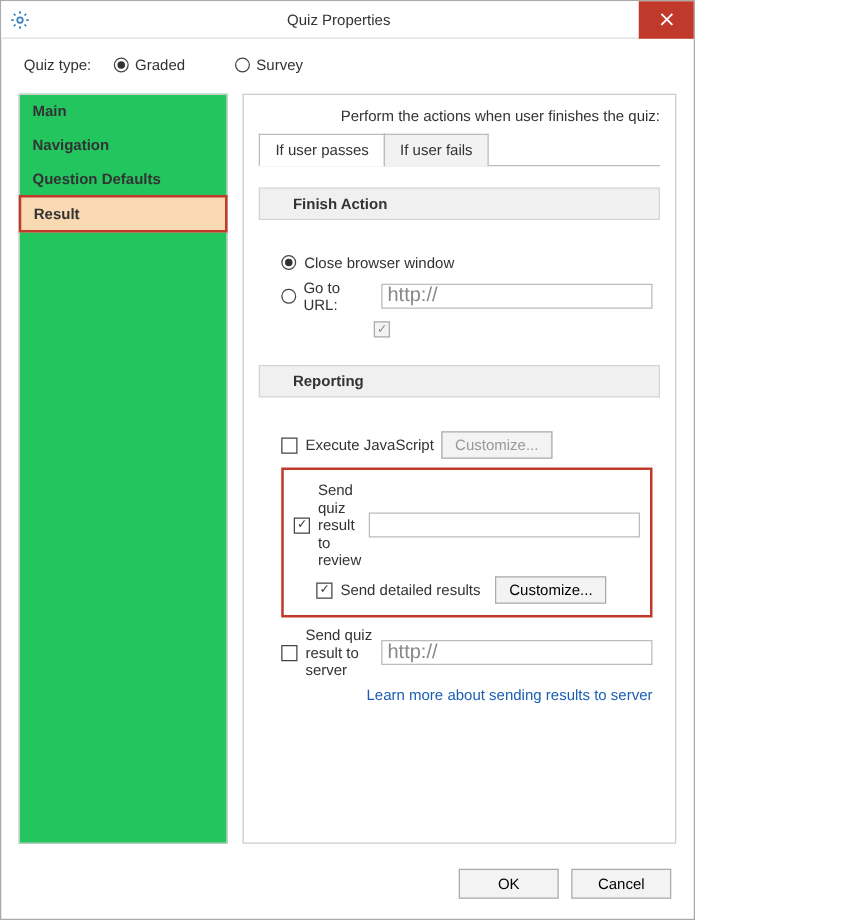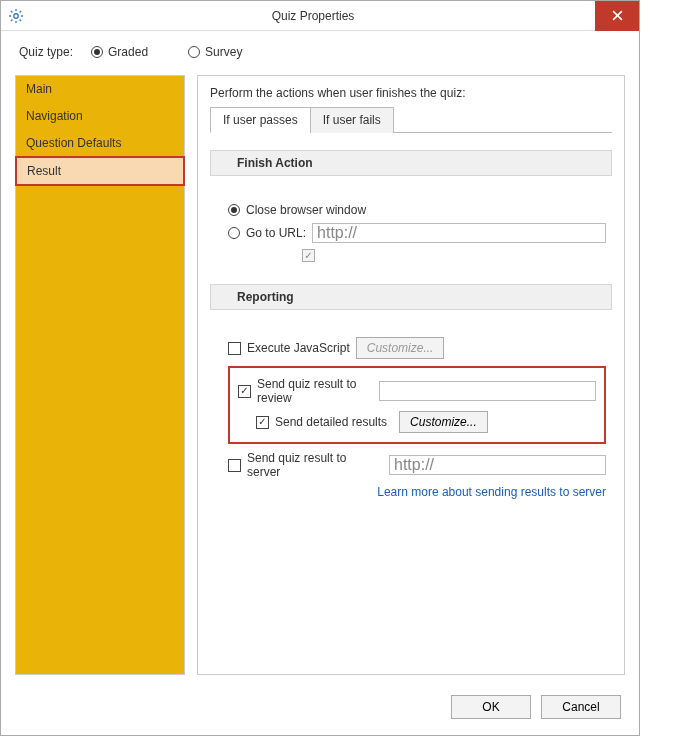--- a/index.html
+++ b/index.html
@@ -5,51 +5,51 @@
 * { box-sizing: border-box; margin: 0; padding: 0; }
 body {
   font-family: "Segoe UI", Tahoma, sans-serif;
   font-size: 12px;
   color: #333;
   background: #fff;
   width: 683px;
   height: 736px;
   overflow: hidden;
 }
-.window { width: 640px; height: 736px; border: 1px solid #aaa; display: flex; flex-direction: column; background:#fff; }
+.window { width: 556px; height: 736px; border: 1px solid #aaa; display: flex; flex-direction: column; background:#fff; }
 .titlebar { height: 30px; background: #fff; display: flex; align-items: center; position: relative; border-bottom:1px solid #ddd; }
 .titlebar .gear { width: 30px; display:flex; align-items:center; justify-content:center; }
 .titlebar .title { flex:1; text-align:center; font-size:12px; color:#333; }
 .titlebar .close { width: 44px; height:30px; background:#c0392b; display:flex; align-items:center; justify-content:center; cursor:pointer; }
 .titlebar .close svg { width:11px; height:11px; }
 
 .quiz-row { padding: 14px 18px 8px 18px; display:flex; align-items:flex-start; gap:12px; font-size:12px; }
 .radio-wrap { display:inline-flex; align-items:center; gap:5px; margin-left:6px; cursor:pointer; }
 .radio-circle { width:12px; height:12px; border:1px solid #444; border-radius:50%; display:inline-flex; align-items:center; justify-content:center; background:#fff; }
 .radio-circle.checked::after { content:''; width:6px; height:6px; border-radius:50%; background:#333; }
 
 .body { flex:1; display:flex; padding: 8px 14px 10px 14px; gap:12px; }
-.sidebar { width:170px; border:1px solid #ccc; background:#eab308; }
+.sidebar { width:170px; border:1px solid #ccc; background:#22c55e;font-weight:bold; }
 .sidebar .item { padding:6px 10px; cursor:pointer; border-bottom:1px solid transparent; }
 .sidebar .item.selected { background:#f8d9b2; border:2px solid #c0392b; margin:-1px; position:relative; }
 
 .main { flex:1; border:1px solid #ccc; padding:10px 12px 12px 12px; display:flex; flex-direction:column; }
-.instruction { margin-bottom:6px; }
+.instruction { margin-bottom:6px;text-align:right; }
 .tabs { display:flex; border-bottom:1px solid #bbb; }
 .tab { padding:5px 12px; border:1px solid #bbb; border-bottom:none; background:#f2f2f2; cursor:pointer; margin-right:-1px; position:relative; top:1px; }
 .tab.active { background:#fff; border-bottom:1px solid #fff; }
 
 .tab-body { border:0; padding-top:10px; }
 .section-head { background:#f0f0f0; border:1px solid #d5d5d5; padding:5px 26px; font-weight:bold; margin-top:7px; }
 .section-inner { padding:24px 6px 12px 18px; }
 
 .row { display:flex; align-items:center; gap:6px; padding:3px 0; }
 .row input[type="text"], .txt { height:20px; border:1px solid #bbb; padding:0 4px; font-size:16px; background:#fff; }
 .txt.disabled { background:#f3f3f3; color:#888; }
-.btn-small { height:22px; border:1px solid #aaa; background:#f3f3f3; padding:0 10px; font-size:12px; cursor:pointer;font-style:italic; }
+.btn-small { height:22px; border:1px solid #aaa; background:#f3f3f3; padding:0 10px; font-size:12px; cursor:pointer; }
 .btn-small.disabled { color:#999; background:#f3f3f3; cursor:default; }
 .chk { width:13px; height:13px; border:1px solid #444; background:#fff; display:inline-flex; align-items:center; justify-content:center; cursor:pointer; flex-shrink:0; }
 .chk.checked::after { content:'✓'; font-size:10px; line-height:10px; color:#333; }
 .chk.disabled { border-color:#aaa; background:#f3f3f3; }
 .chk.disabled.checked::after { color:#888; }
 .muted { color:#888; }
 .link { color:#1a5fb4; cursor:pointer; }
 .indent { margin-left:18px; }
 
 .highlight-box { border:2px solid #c0392b; padding:6px 8px; margin-top:4px; }

